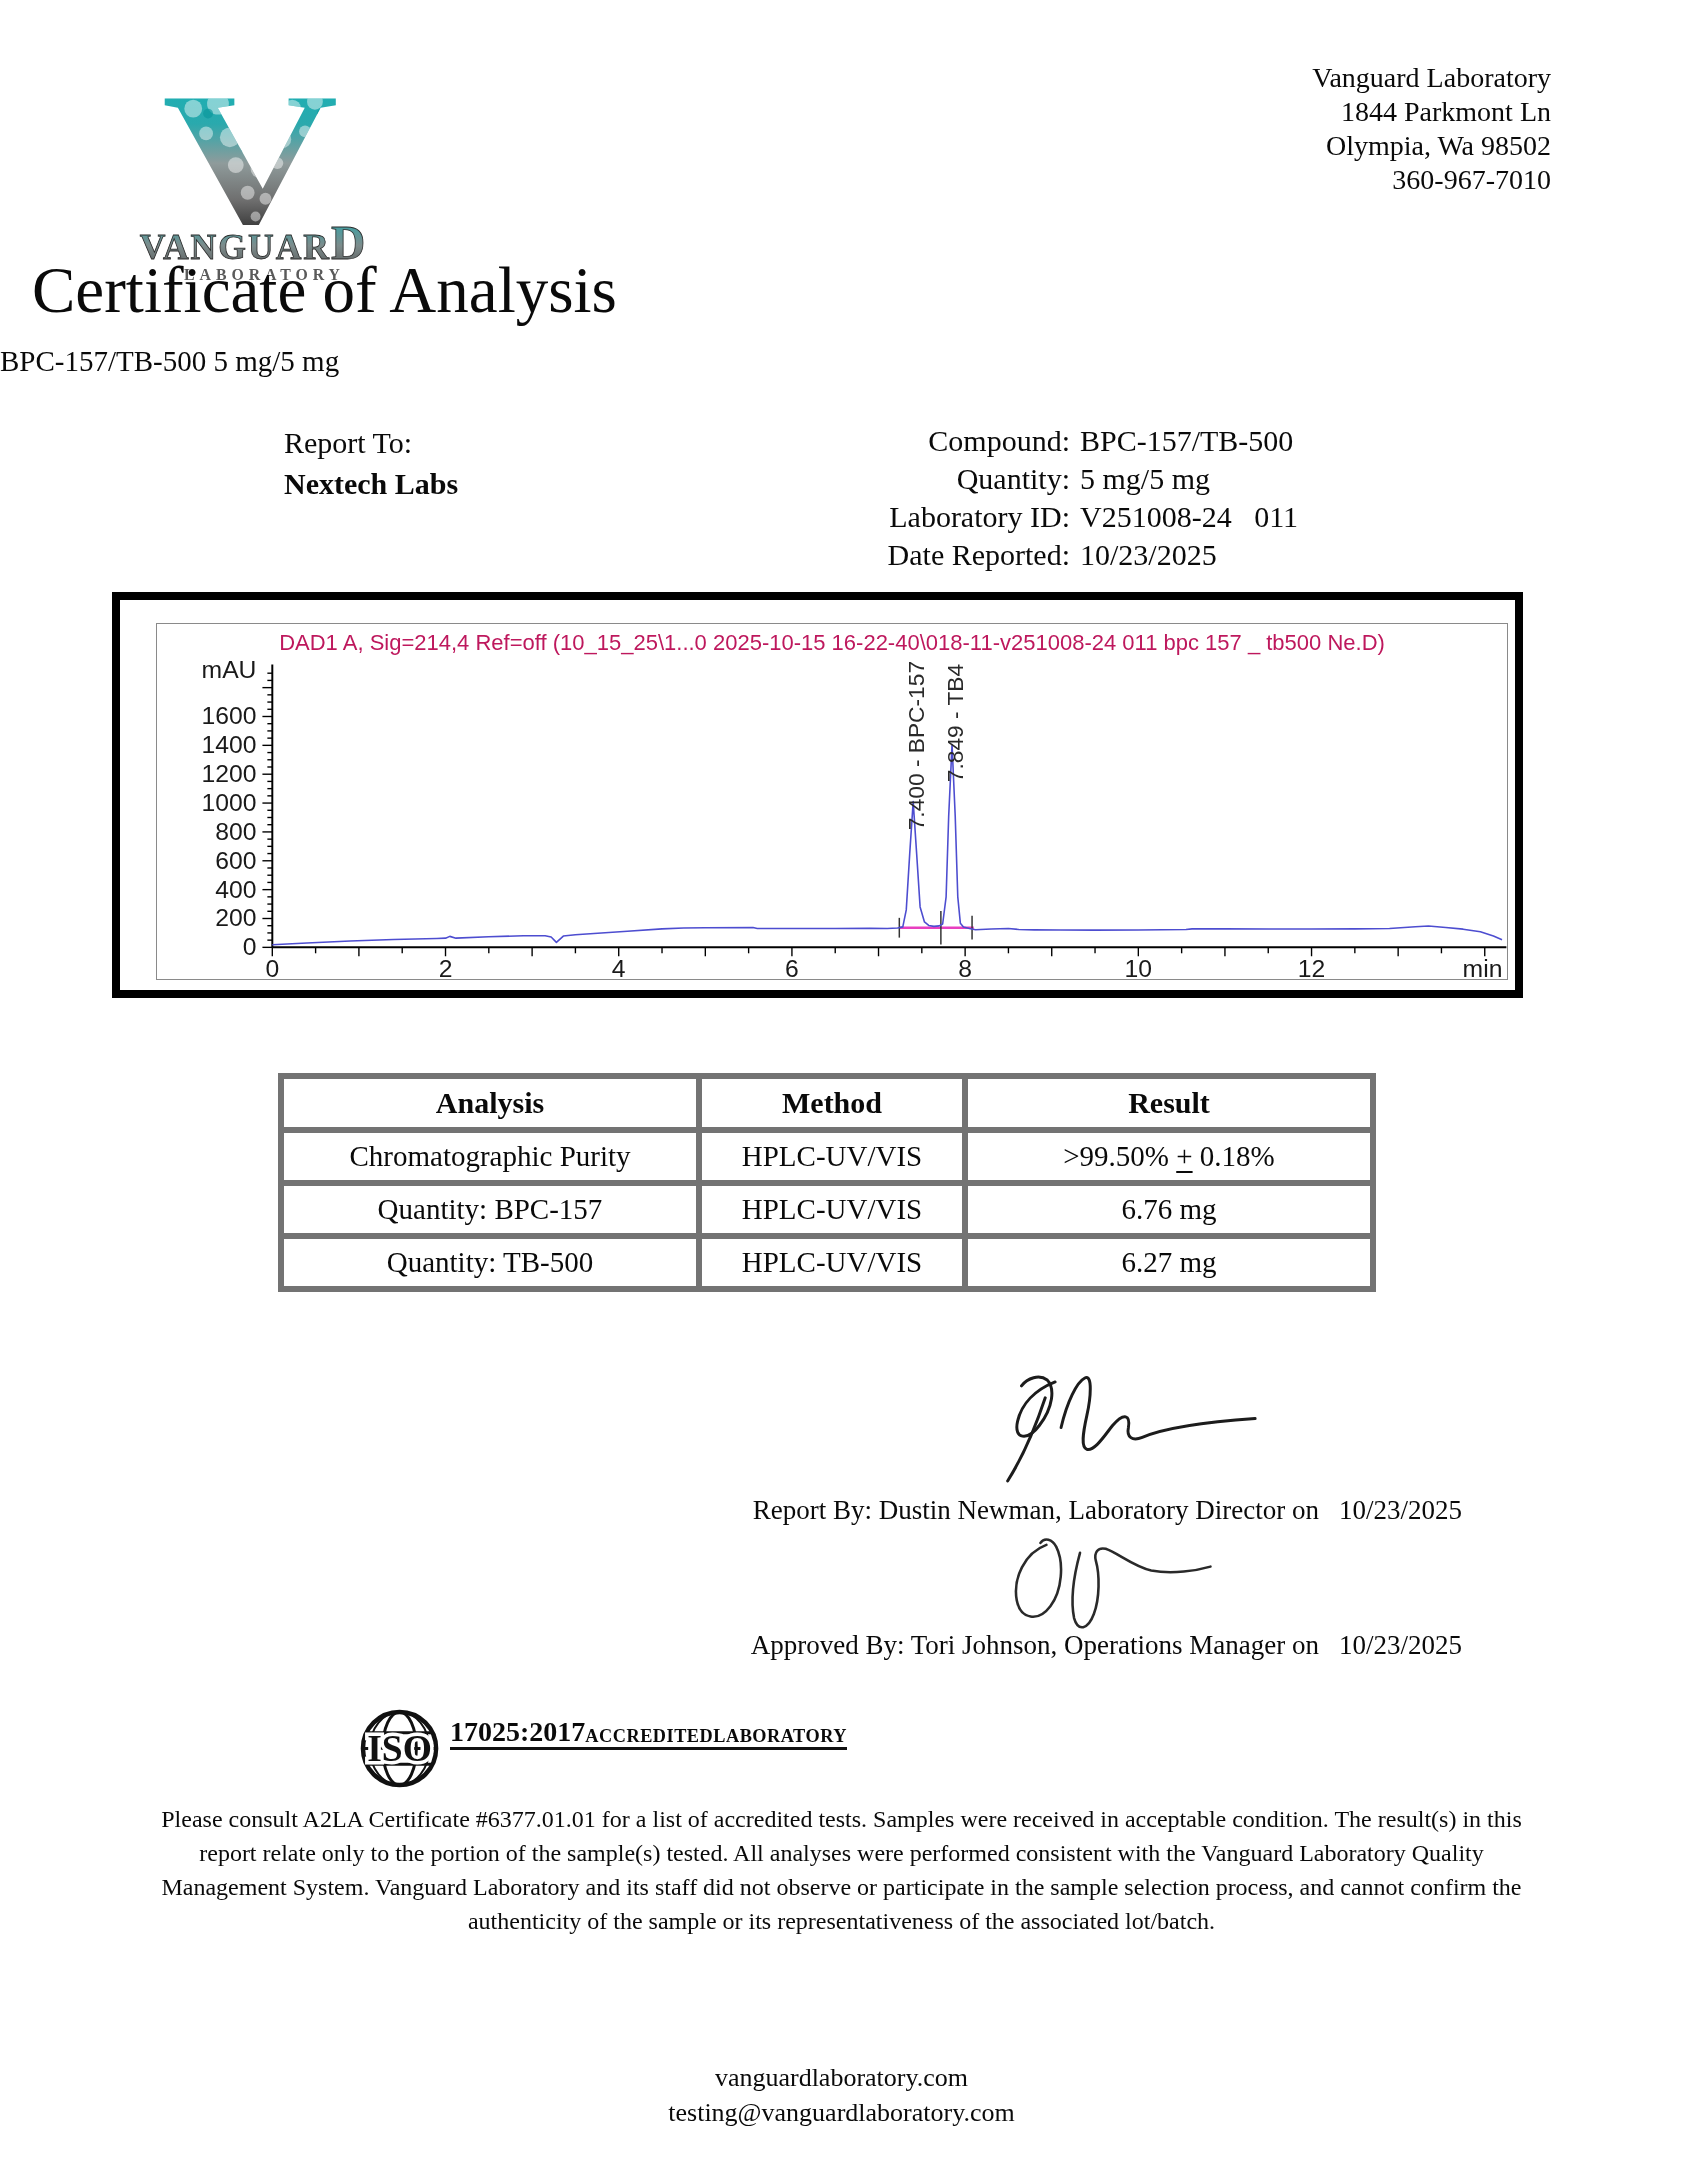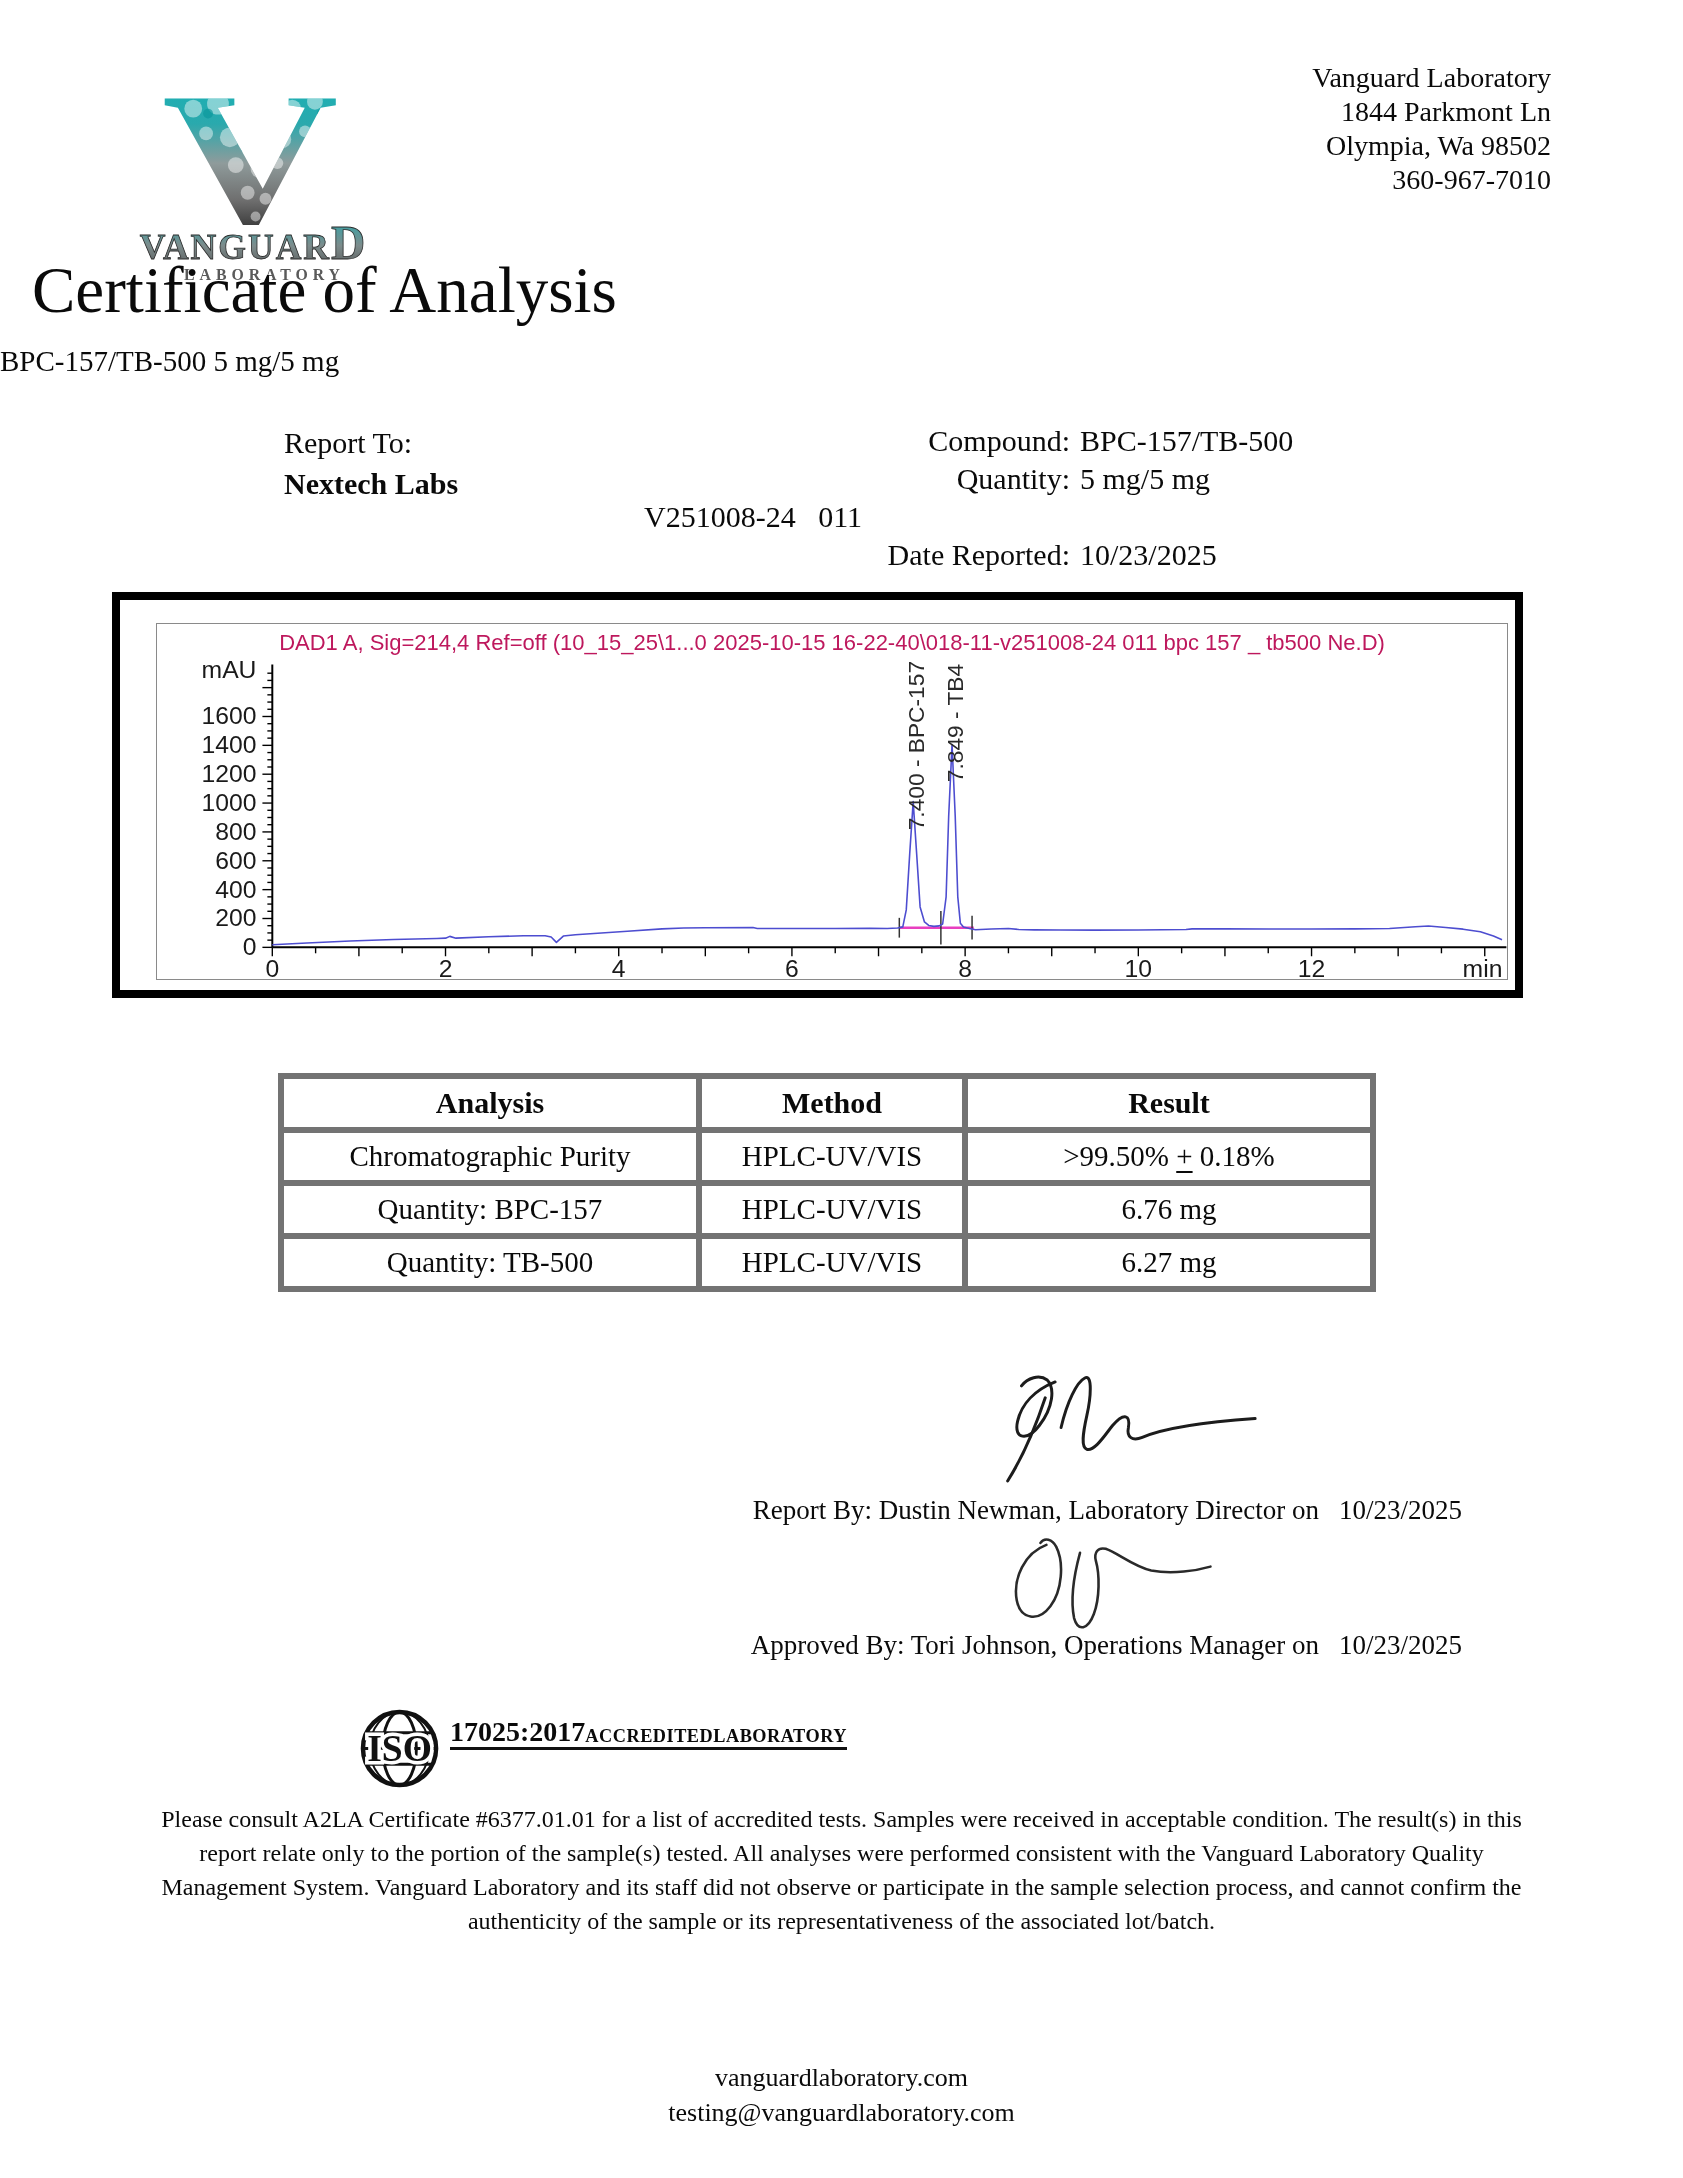--- a/index.html
+++ b/index.html
@@ -117,20 +117,21 @@
   <div class="abs info-rows">
     <div class="info-row">
       <span class="lbl">Compound:</span>
       <span class="val">BPC-157/TB-500</span>
     </div>
     <div class="info-row">
       <span class="lbl">Quantity:</span>
       <span class="val">5 mg/5 mg</span>
     </div>
     <div class="info-row">
+      <span class="lbl">Laboratory ID:</span>
       <span class="val">V251008-24   011</span>
     </div>
     <div class="info-row">
       <span class="lbl">Date Reported:</span>
       <span class="val">10/23/2025</span>
     </div>
   </div>
 
   <div class="abs chart-box">
     <div class="chart-inner">

